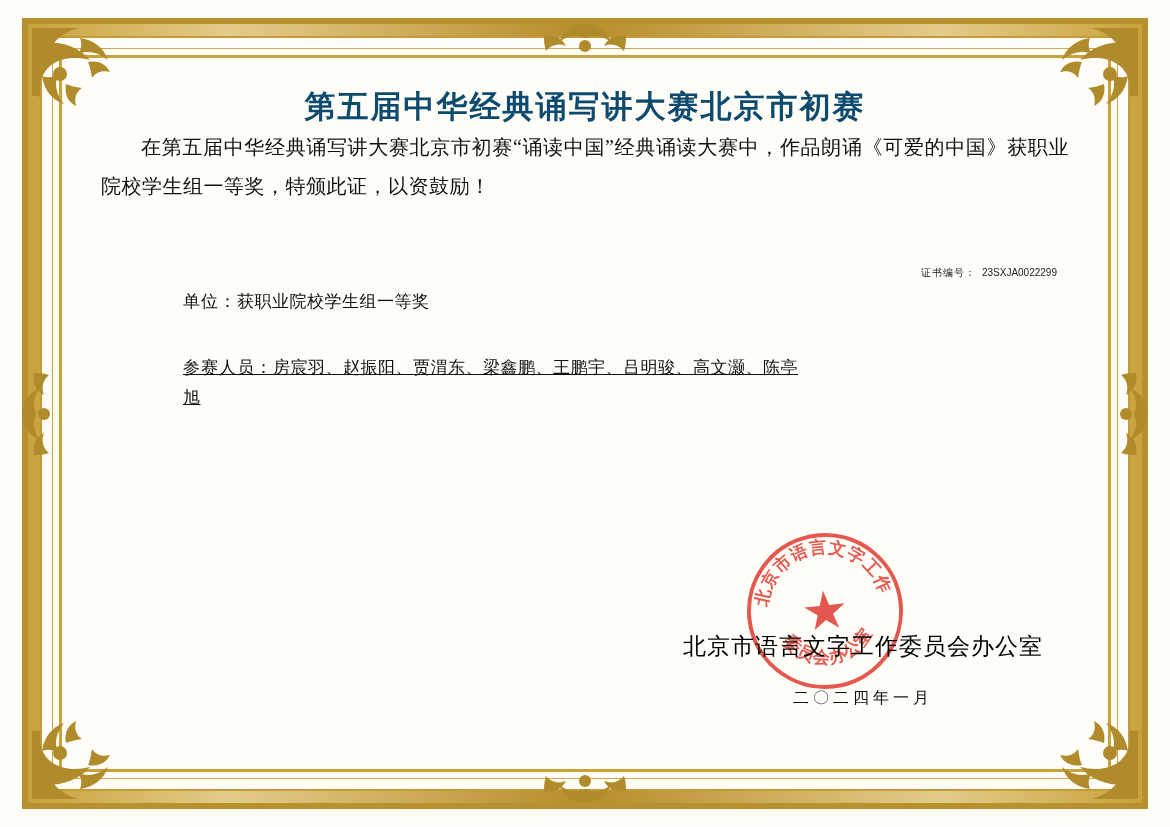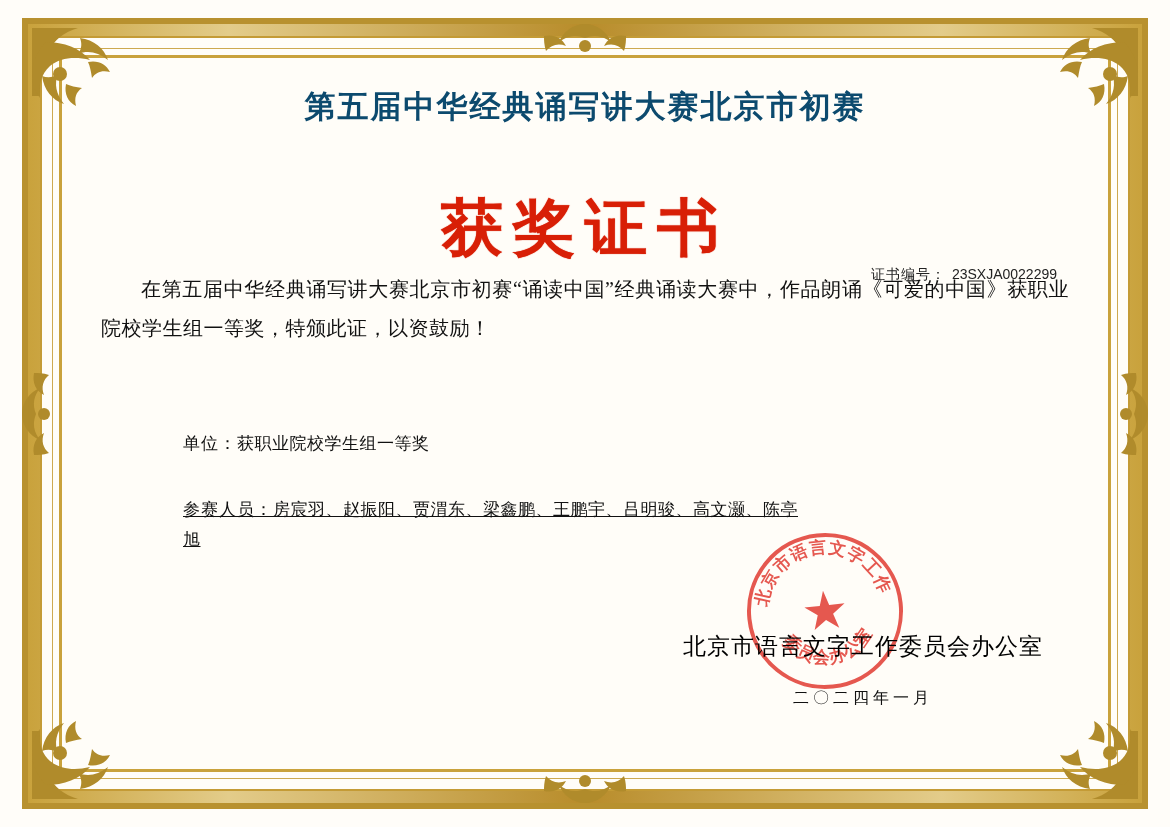--- a/index.html
+++ b/index.html
@@ -109,21 +109,21 @@
     color: #d81f06;
     letter-spacing: 10px;
     font-family: "DejaVu Serif", "Liberation Serif", serif;
     text-shadow: 0 0 1px #d81f06;
   }
 
   .cert-number {
     position: absolute;
     right: 18px;
     top: 206px;
-    font-size: 14px;
+    font-size: 10px;
     color: #222;
     letter-spacing: 0.5px;
   }
   .cert-number .label { letter-spacing: 1px; }
   .cert-number .value {
     font-family: "Liberation Sans", sans-serif;
     margin-left: 6px;
     letter-spacing: 0;
   }
 
@@ -310,21 +310,20 @@
         <path d="M16 44 c-2 10 2 18 10 22 c-3 -8 -1 -15 5 -20 c-6 -2 -11 -2 -15 -2z"></path>
         <path d="M16 126 c-2 -10 2 -18 10 -22 c-3 8 -1 15 5 20 c-6 2 -11 2 -15 2z"></path>
       </g>
     </svg>
   </div>
 
   <div class="content">
 
     <div class="cert-title">第五届中华经典诵写讲大赛北京市初赛</div>
 
-    <div class="cert-heading">获奖证书</div>
 
     <div class="cert-number">
       <span class="label">证书编号：</span><span class="value">23SXJA0022299</span>
     </div>
 
     <div class="body-text">在第五届中华经典诵写讲大赛北京市初赛“诵读中国”经典诵读大赛中，作品朗诵《可爱的中国》获职业院校学生组一等奖，特颁此证，以资鼓励！</div>
 
     <div class="fields">
       <div class="field-row">
         <span class="field-label">单位：</span><span class="field-value">获职业院校学生组一等奖</span>

